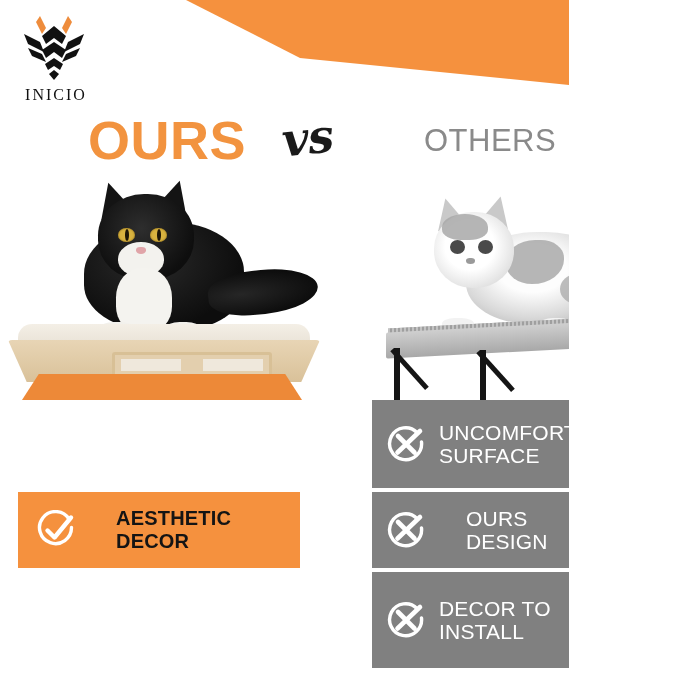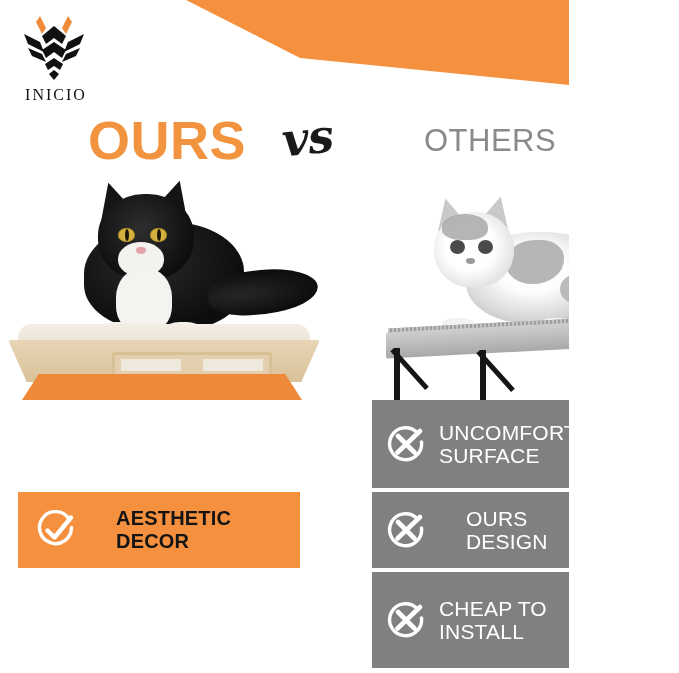--- a/index.html
+++ b/index.html
@@ -540,18 +540,18 @@
     </div>
 
     <div class="bar right r3">
       <div class="bar-icon">
         <svg viewBox="0 0 40 40" width="40" height="40" aria-hidden="true">
           <path d="M31 8.5 A16 16 0 1 0 35.5 18" fill="none" stroke="#ffffff" stroke-width="3.4" stroke-linecap="round"></path>
           <path d="M12 12 L28.5 28.5" fill="none" stroke="#ffffff" stroke-width="4.6" stroke-linecap="round"></path>
           <path d="M11.5 28.5 L34 7" fill="none" stroke="#ffffff" stroke-width="4.6" stroke-linecap="round"></path>
         </svg>
       </div>
-      <div class="bar-label">CHEAP TO
+      <div class="bar-label">DECOR TO
 INSTALL</div>
     </div>
 
   </div>
 </div>
 
 </body></html>

